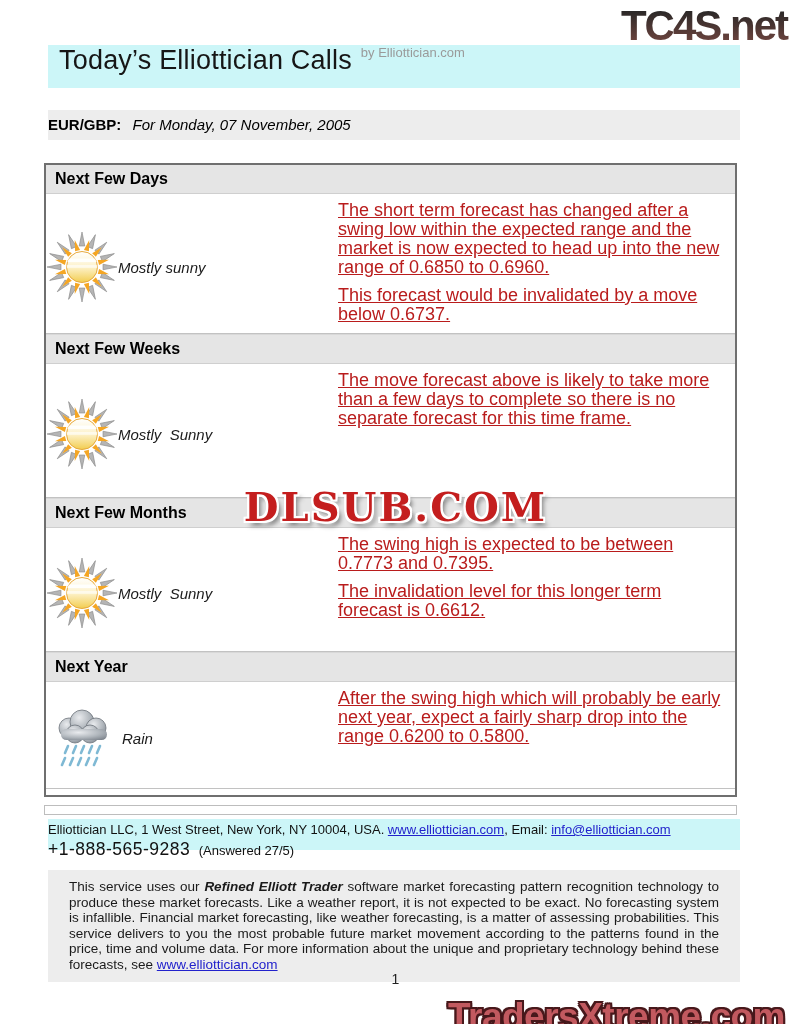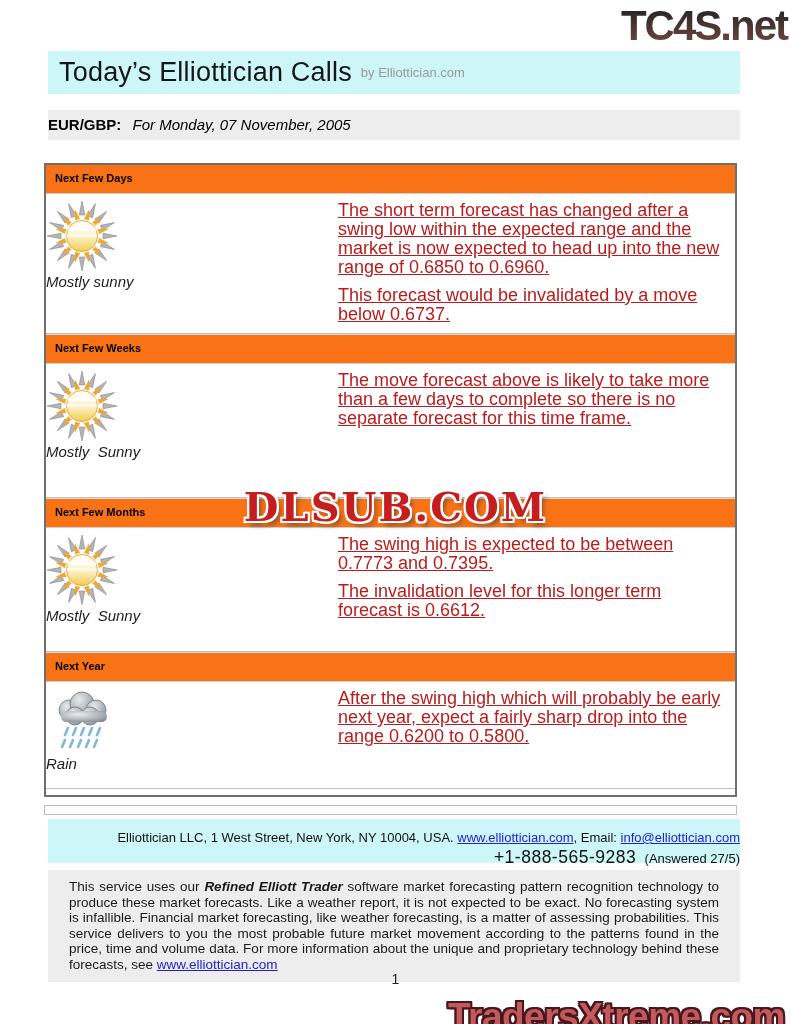--- a/index.html
+++ b/index.html
@@ -5,60 +5,60 @@
   * { margin:0; padding:0; box-sizing:border-box; }
   html,body { background:#ffffff; }
   body { font-family:"Liberation Sans", sans-serif; }
   .page { position:relative; width:791px; height:1024px; background:#ffffff; overflow:hidden; margin:0 auto; }
 
   
   .tc4s { position:absolute; top:0; right:0; z-index:8; }
 
   
   .titlebar { position:absolute; left:48px; top:45px; width:692px; height:43px;
-    background:#ccf6f8; display:flex; align-items:center; padding-left:11px;margin-top:6px; }
+    background:#ccf6f8; display:flex; align-items:flex-start; padding-left:11px; }
   .titlebar .title { font-size:27px; color:#161616; letter-spacing:0.2px; }
   .titlebar .byline { font-size:13px; color:#9a9a9a; margin-left:9px; }
 
   
   .pairbar { position:absolute; left:48px; top:110px; width:692px; height:30px;
     background:#ededed; line-height:30px; font-size:15px; color:#000; }
   .pairbar .pair { font-weight:bold; }
   .pairbar .date { font-style:italic; margin-left:7px; }
 
   
   .mainbox { position:absolute; left:44px; top:163px; width:693px;
     border:2px solid #6f6f6f; background:#fff; padding-bottom:6px; }
-  .section-header { background:#f97316; font-weight:bold; font-size:11px; color:#000;
+  .section-header { background:#e5e5e5; font-weight:bold; font-size:16px; color:#000;
     padding:5px 9px 6px 9px; border-bottom:1px solid #cfcfcf; line-height:17px; }
   .section:not(:first-child) { }
   .section:not(:first-child) .section-header { border-top:1px solid #d8d8d8; }
   .section-body { display:flex; background:#fff; border-bottom:1px solid #c2c2c2; }
   .s1 { min-height:124px; } .s2 { min-height:134px; } .s3 { min-height:124px; } .s4 { min-height:107px; }
-  .icon-cell { width:286px; display:flex; flex-direction:column; align-items:flex-start; padding-top:5px; }
+  .icon-cell { width:286px; display:flex; flex-direction:row; align-items:center; padding-top:5px; }
   .caption { font-style:italic; font-size:15px; color:#1c1c1c; margin-top:2px; white-space:pre; }
   .text-cell { flex:1; padding:7px 10px 0 6px; font-size:18px; line-height:19px; color:#b91c1c;text-decoration:underline; }
   .text-cell p { margin:0 0 9px 0; }
 
   
   .dlsub { position:absolute; left:0; top:483px; width:791px; text-align:center; z-index:6;
     font-family:"DejaVu Serif", serif; font-weight:bold; font-size:40px; letter-spacing:2px;
     color:#c41e1e;
     text-shadow:
       -2px -2px 0 #fff, 2px -2px 0 #fff, -2px 2px 0 #fff, 2px 2px 0 #fff,
       0 -2px 0 #fff, 0 2px 0 #fff, -2px 0 0 #fff, 2px 0 0 #fff,
       4px 5px 4px rgba(60,60,60,0.55); }
 
   
   .strip { position:absolute; left:44px; top:805px; width:693px; height:10px;
     background:#fff; border:1px solid #bdbdbd; }
 
   
-  .footerbar { position:absolute; left:48px; top:819px; width:692px; height:44px;
-    background:#ccf6f8; text-align:right; padding-top:11px; }
+  .footerbar { position:absolute; left:48px; top:819px; width:692px; height:31px;
+    background:#ccf6f8; text-align:left; padding-top:3px; }
   .addr { font-size:13px; color:#111; }
   .phoneline { margin-top:2px; }
   .phone { font-size:17.5px; color:#111; letter-spacing:0.5px; }
   .phonenote { font-size:13px; color:#111; margin-left:4px; }
   .link { color:#2222cc; text-decoration:underline; cursor:pointer; }
 
   
   .disclaimer { position:absolute; left:48px; top:870px; width:692px;
     background:#ededed; padding:9px 21px 10px 21px; font-size:13.5px; line-height:15.5px;
     color:#1a1a1a; text-align:justify; }

